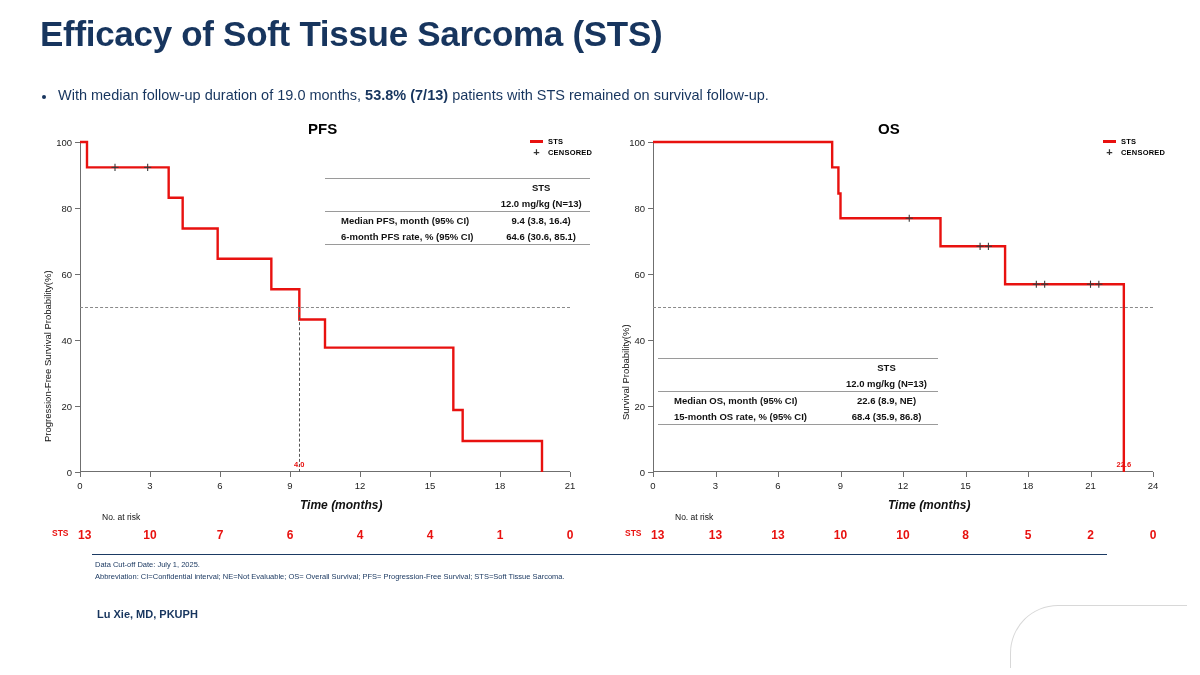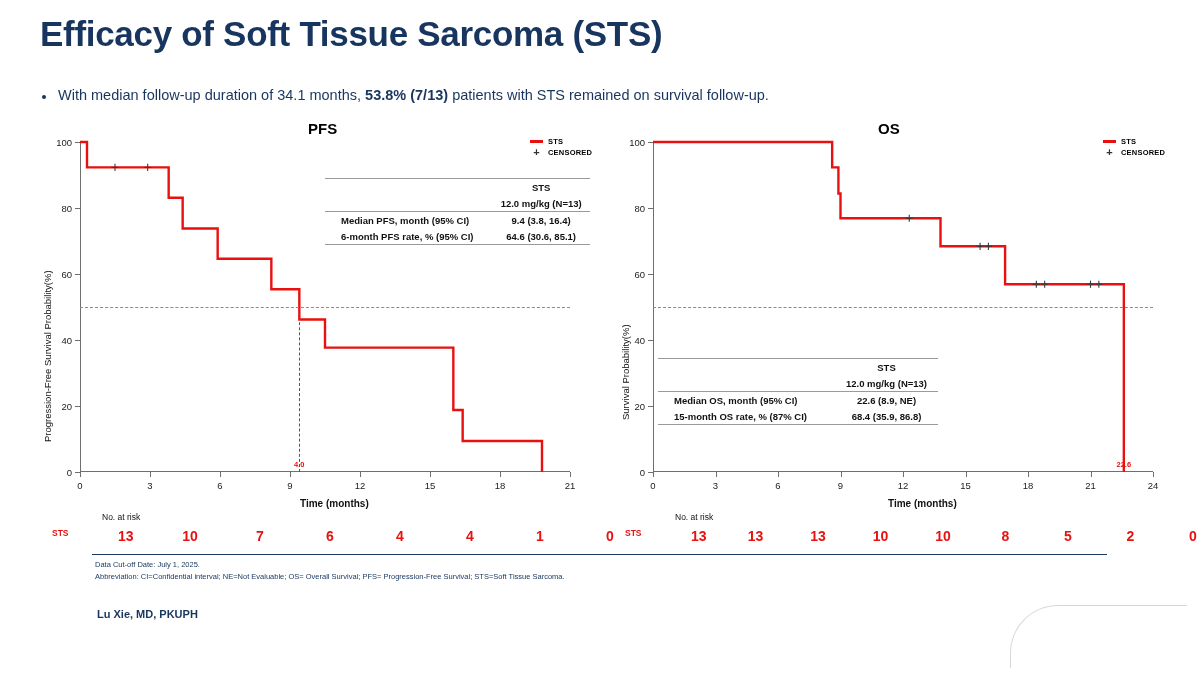--- a/index.html
+++ b/index.html
@@ -154,24 +154,25 @@
     color: #111111;
     white-space: nowrap;
     transform-origin: 0 0;
     transform: rotate(-90deg);
   }
   #ytitle-pfs { left: 12px;  top: 322px; }
   #ytitle-os  { left: 12px;  top: 300px; }
 
   .x-axis-title {
     position: absolute;
-    font-size: 10px;
+    font-size: 12px;
     font-weight: bold;
     color: #111111;
     white-space: nowrap;
+    font-style: italic;
   }
   #xtitle-pfs { left: 270px; top: 378px; }
   #xtitle-os  { left: 280px; top: 378px; }
 
   .median-ref {
     position: absolute;
     left: 0;
     width: 100%;
     border-top: 1.6px dashed #8a8a8a;
   }
@@ -226,25 +227,24 @@
     position: absolute;
     left: -28px;
     top: 16px;
     font-size: 8.5px;
     font-weight: bold;
     color: #e8110f;
   }
   .risk-val {
     position: absolute;
     top: 16px;
-    font-size: 14px;
+    font-size: 12px;
     font-weight: bold;
     color: #e8110f;
     transform: translateX(-50%);
-    margin-left: 40px;
   }
   #risk-pfs .risk-val:first-of-type { }
 
   
   #footer-divider {
     position: absolute;
     left: 92px;
     top: 554px;
     width: 1015px;
     height: 1px;
@@ -340,21 +340,21 @@
 </style>
 </head>
 <body>
 
 <div class="slide">
 
   <div id="page-title">Efficacy of Soft Tissue Sarcoma (STS)</div>
 
   <div id="bullet-row">
     <div id="bullet-dot"></div>
-    <div id="bullet-text"><span>With median follow-up duration of 34.1 months, </span><b>53.8% (7/13)</b><span> patients with STS remained on survival follow-up.</span></div>
+    <div id="bullet-text"><span>With median follow-up duration of 19.0 months, </span><b>53.8% (7/13)</b><span> patients with STS remained on survival follow-up.</span></div>
   </div>
 
   <div class="panel" id="panel-pfs">
     <div class="chart-heading">PFS</div>
 
     <div class="legend" id="legend-pfs">
       <div class="legend-row">
         <span class="legend-swatch-line"></span>
         <span>STS</span>
       </div>
@@ -542,21 +542,21 @@
           </tr>
           <tr class="hdr-bot">
             <td class="lbl"></td>
             <td class="grp">12.0 mg/kg (N=13)</td>
           </tr>
           <tr>
             <td class="lbl">Median OS, month (95% CI)</td>
             <td class="val">22.6 (8.9, NE)</td>
           </tr>
           <tr class="last-row">
-            <td class="lbl">15-month OS rate, % (87% CI)</td>
+            <td class="lbl">15-month OS rate, % (95% CI)</td>
             <td class="val">68.4 (35.9, 86.8)</td>
           </tr>
         </tbody>
     </table>
 
     <div class="risk-block" id="risk-os">
       <div class="risk-title">No. at risk</div>
       <div class="risk-label">STS</div>
     <div class="risk-val" style="left: 0px; transform: translateX(-2px);">13</div>
         <div class="risk-val" style="left: 62.5px;">13</div>

